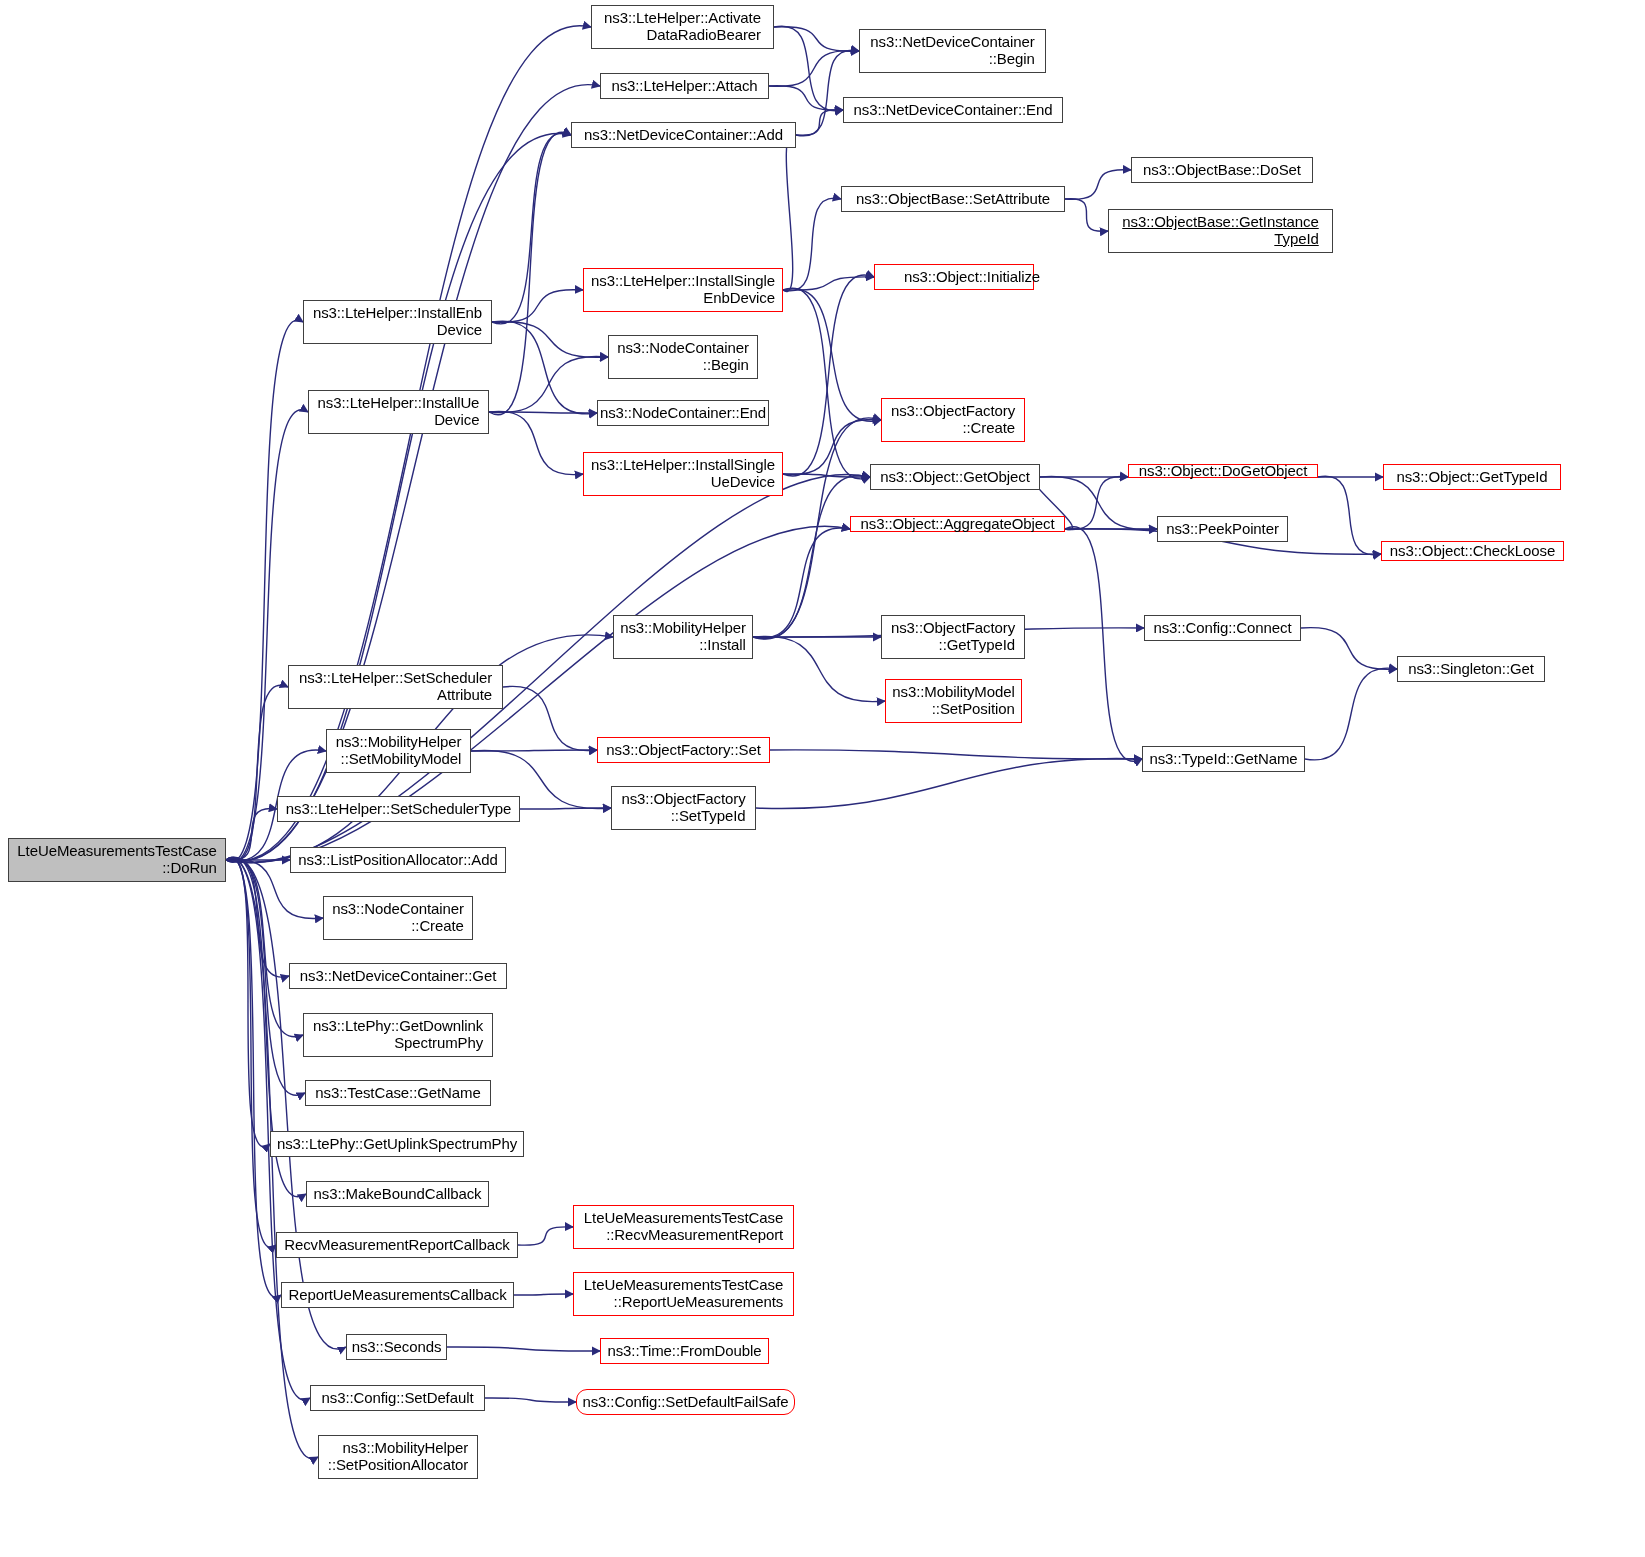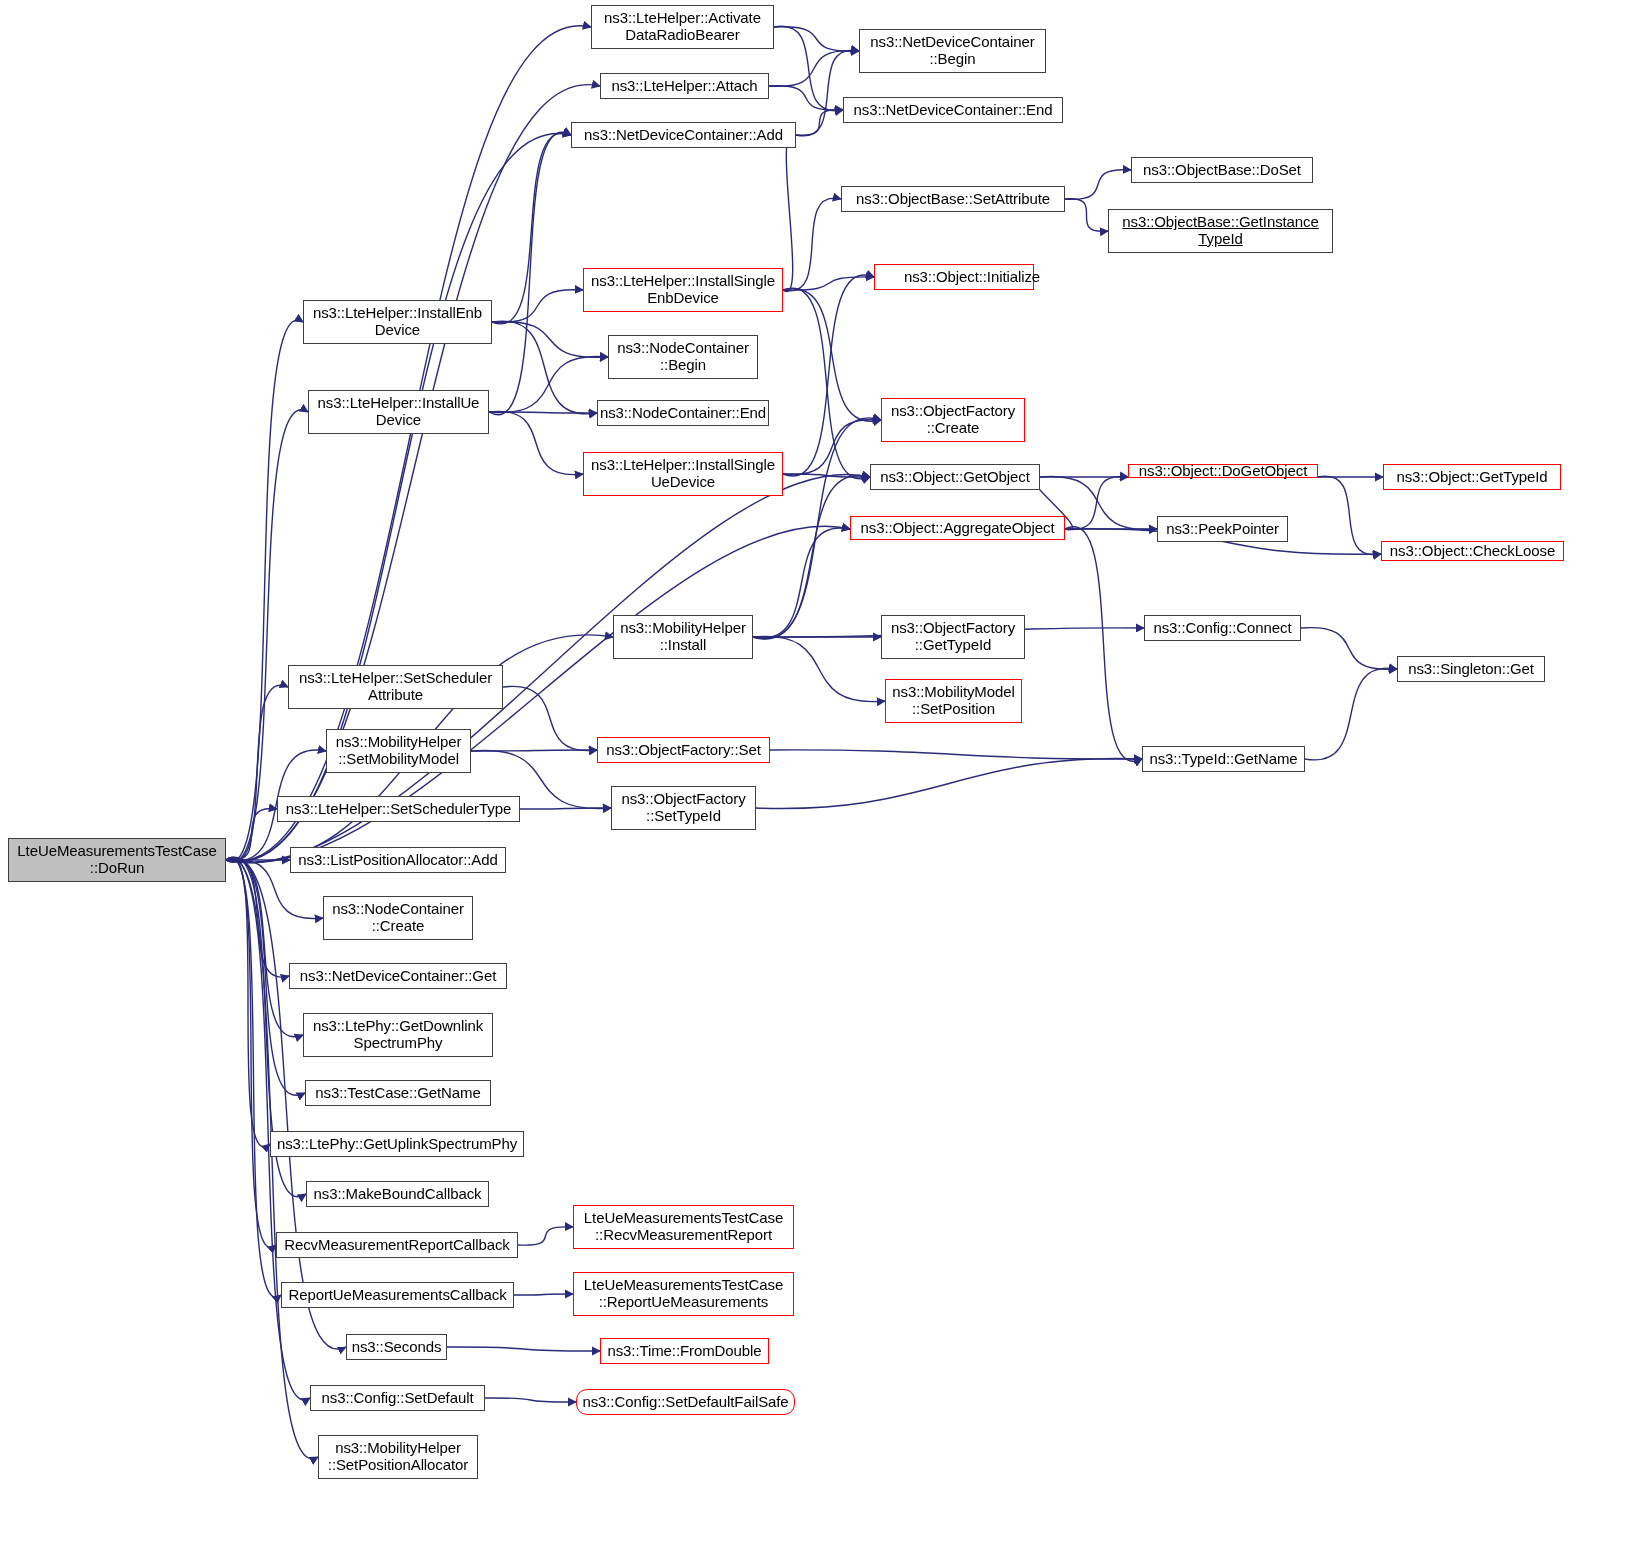--- a/index.html
+++ b/index.html
@@ -21,21 +21,21 @@
     width: 1645px;
     height: 1557px;
     pointer-events: none;
   }
   .node {
     position: absolute;
     box-sizing: border-box;
     display: flex;
     align-items: center;
     justify-content: center;
-    text-align: center;
+    text-align: right;
     font-size: 15px;
     line-height: 1.12;
     color: #000000;
     background: #ffffff;
     border: 1px solid #404040;
     white-space: pre-line;
     padding: 0 4px;
     letter-spacing: -0.1px;
   }
   .node.red {
@@ -157,21 +157,21 @@
       <div class="node" style="left: 308px; top: 390px; width: 181px; height: 44px;">ns3::LteHelper::InstallUe
 Device</div>
       <div class="node" style="left: 597px; top: 400px; width: 172px; height: 26px;">ns3::NodeContainer::End</div>
       <div class="node red" style="left: 583px; top: 452px; width: 200px; height: 44px;">ns3::LteHelper::InstallSingle
 UeDevice</div>
       <div class="node red" style="left: 881px; top: 398px; width: 144px; height: 44px;">ns3::ObjectFactory
 ::Create</div>
       <div class="node" style="left: 870px; top: 464px; width: 170px; height: 26px;">ns3::Object::GetObject</div>
       <div class="node red" style="left: 1128px; top: 464px; width: 190px; height: 14px;">ns3::Object::DoGetObject</div>
       <div class="node red" style="left: 1383px; top: 464px; width: 178px; height: 26px;">ns3::Object::GetTypeId</div>
-      <div class="node red" style="left: 850px; top: 516px; width: 215px; height: 24px;">ns3::Object::AggregateObject</div>
+      <div class="node red" style="left: 850px; top: 516px; width: 215px; height: 16px;">ns3::Object::AggregateObject</div>
       <div class="node" style="left: 1157px; top: 516px; width: 131px; height: 26px;">ns3::PeekPointer</div>
       <div class="node red" style="left: 1381px; top: 541px; width: 183px; height: 20px;">ns3::Object::CheckLoose</div>
       <div class="node" style="left: 613px; top: 615px; width: 140px; height: 44px;">ns3::MobilityHelper
 ::Install</div>
       <div class="node" style="left: 881px; top: 615px; width: 144px; height: 44px;">ns3::ObjectFactory
 ::GetTypeId</div>
       <div class="node red" style="left: 885px; top: 679px; width: 137px; height: 44px;">ns3::MobilityModel
 ::SetPosition</div>
       <div class="node" style="left: 1144px; top: 615px; width: 157px; height: 26px;">ns3::Config::Connect</div>
       <div class="node" style="left: 1397px; top: 656px; width: 148px; height: 26px;">ns3::Singleton::Get</div>

